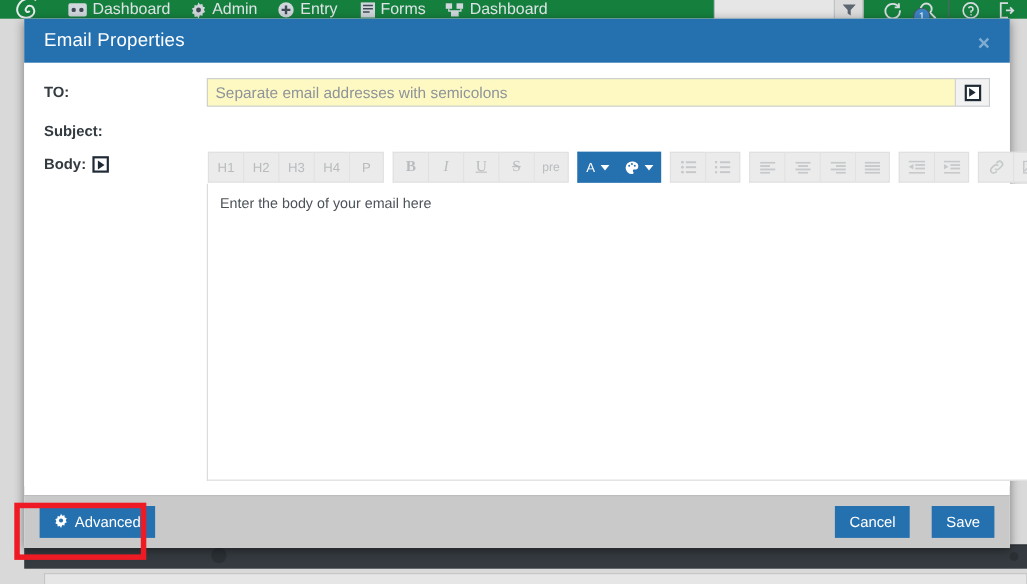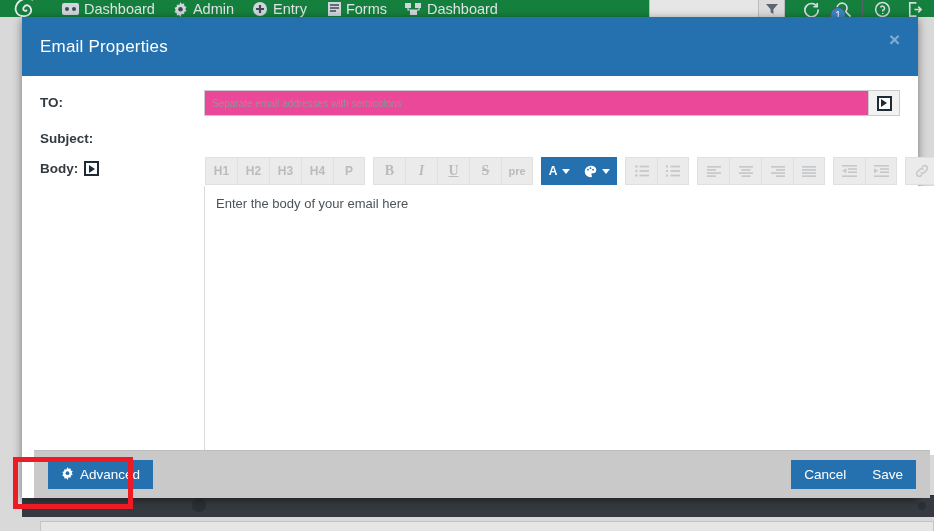--- a/index.html
+++ b/index.html
@@ -132,21 +132,21 @@
   
   .modal {
     position: absolute;
     left: 22px; top: 17px;
     width: 896px; height: 481px;
     background: #ffffff;
     box-shadow: 0 2px 9px rgba(0,0,0,0.45);
   }
   .modal-header {
     position: relative;
-    height: 59px;
+    height: 40px;
     background: #2571b0;
     display: flex; align-items: center;
     padding: 0 18px;
   }
   .modal-title {
     color: #ffffff;
     font-size: 17px;
     font-weight: normal;
     letter-spacing: .2px;
   }
@@ -164,38 +164,37 @@
   .modal-body {
     height: 385px;
     background: #fff;
     padding: 14px 18px 0 18px;
   }
 
   .form-row {
     display: flex;
     align-items: flex-start;
     margin-bottom: 10px;
-    gap: 16px;
   }
   .form-label {
     width: 148px;
     flex: 0 0 148px;
     font-size: 13.5px;
     font-weight: bold;
     color: #333a40;
     padding-top: 5px;
     display: flex; align-items: center; gap: 6px;
   }
   .field-wrap { display: flex; flex: 1 1 auto; }
   .text-input {
     flex: 1 1 auto;
     height: 26px;
     border: 1px solid #c9cccf;
-    background: #ec4899;
-    font-size: 10px;
+    background: #fef9c3;
+    font-size: 14px;
     color: #333;
     padding: 0 7px;
     outline: none;
     font-family: "Liberation Sans", sans-serif;
   }
   .text-input::placeholder { color: #8e9499; }
   .field-addon {
     width: 31px; height: 26px;
     border: 1px solid #c9cccf;
     border-left: none;
@@ -231,21 +230,20 @@
   .btn-group { display: flex; }
   .tb-btn {
     min-width: 32px; height: 28px;
     background: #ebebeb;
     border: 1px solid #e0e0e0;
     border-right: none;
     display: flex; align-items: center; justify-content: center;
     font-size: 12px;
     color: #b9bcbe;
     padding: 0 6px;
-    font-weight: bold;
   }
   .btn-group .tb-btn:last-child { border-right: 1px solid #e0e0e0; }
   .tb-btn.wide { min-width: 36px; }
   .tb-btn.b { font-weight: bold; font-size: 14px; font-family: "Liberation Serif", serif; }
   .tb-btn.i { font-style: italic; font-size: 14px; font-family: "Liberation Serif", serif; }
   .tb-btn.u { text-decoration: underline; font-size: 14px; font-family: "Liberation Serif", serif; }
   .tb-btn.s { text-decoration: line-through; font-size: 14px; font-family: "Liberation Serif", serif; }
   .tb-btn.pre { font-size: 11px; }
   .btn-group.active .tb-btn {
     background: #2571b0;
@@ -270,38 +268,38 @@
     background: #ffffff;
     padding: 10px 11px;
     font-size: 13px;
     color: #4c5358;
     margin-top: 0;
   }
 
   
   .modal-footer {
     position: absolute;
-    left: 12px; bottom: 0;
+    left: 0; bottom: 0;
     width: 896px; height: 48px;
     background: #c9c9c9;
     border-top: 1px solid #bdbdbd;
     display: flex; align-items: center;
     padding: 0 14px;
   }
   .btn {
     background: #2571b0;
     color: #fff;
     border: none;
     font-size: 13.5px;
     height: 29px;
     padding: 0 13px;
     display: inline-flex; align-items: center; gap: 6px;
     font-family: "Liberation Sans", sans-serif;
   }
-  .footer-right { margin-left: auto; display: flex; gap: 0; }
+  .footer-right { margin-left: auto; display: flex; gap: 20px; }
 
   
   .annotation-box {
     position: absolute;
     left: 13px; top: 457px;
     width: 120px; height: 52px;
     border: 5px solid #ee1b24;
     pointer-events: none;
     z-index: 50;
   }

